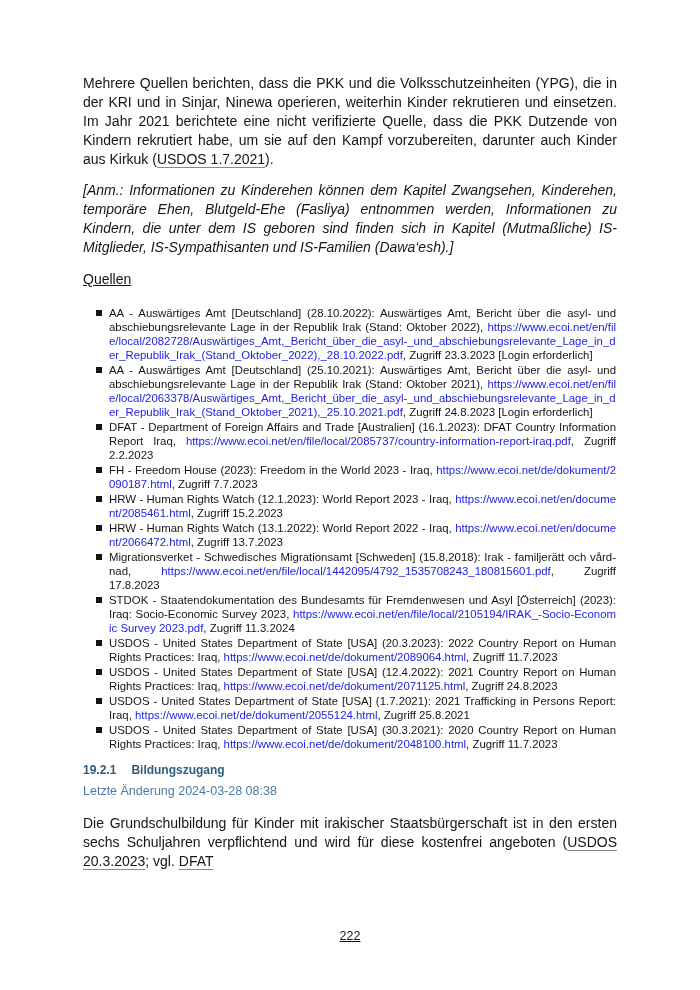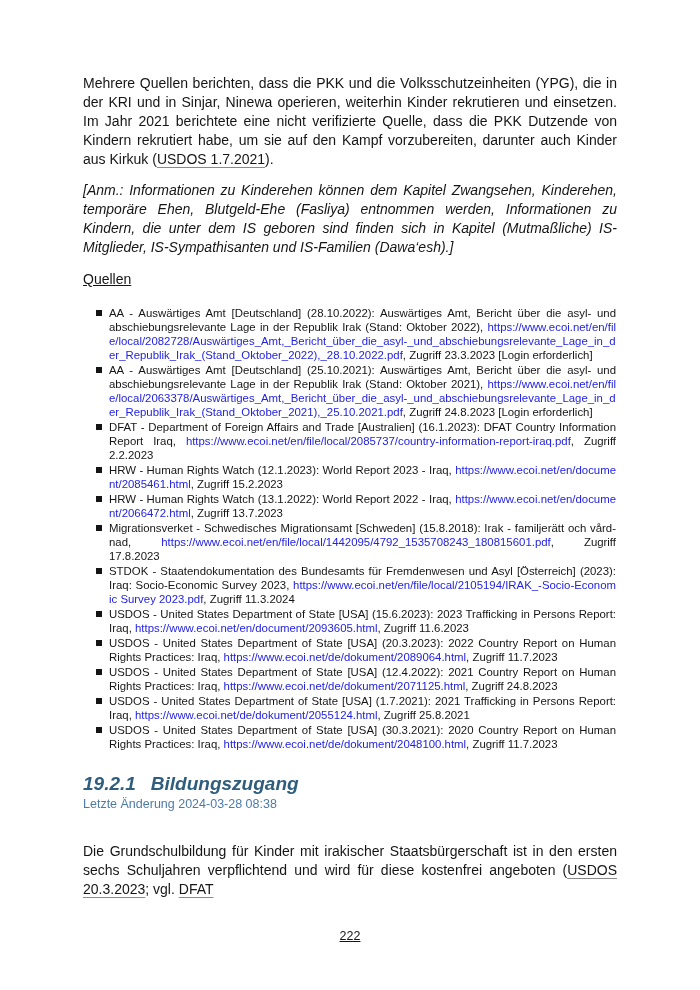--- a/index.html
+++ b/index.html
@@ -61,33 +61,32 @@
     cursor: pointer;
   }
   .ref-link {
     color: inherit;
     text-decoration: underline;
     text-decoration-color: #8a8a8a;
     text-underline-offset: 2.5px;
     cursor: pointer;
   }
   .section-heading {
-    margin: 23px 0 3px 0;
-    font-size: 19px;
+    margin: 10px 0 3px 0;
+    font-size: 12px;
     line-height: 19px;
     font-weight: bold;
-    font-style: italic;
     color: var(--heading-blue, #2e5d7d);
   }
   .section-heading .sec-num { margin-right: 15px; }
   .last-change {
     font-size: 12.5px;
     line-height: 16px;
     color: var(--last-change-blue, #4d7ba8);
-    margin-bottom: 30px;
+    margin-bottom: 15px;
   }
   .edu-par { margin-bottom: 3px; }
   .page-number {
     position: absolute;
     left: 0;
     right: 0;
     top: 929px;
     text-align: center;
     font-size: 12.5px;
     color: #151515;
@@ -103,25 +102,25 @@
     <p class="body-par">Mehrere Quellen berichten, dass die PKK und die Volksschutzeinheiten (YPG), die in der KRI und in Sinjar, Ninewa operieren, weiterhin Kinder rekrutieren und einsetzen. Im Jahr 2021 berichtete eine nicht verifizierte Quelle, dass die PKK Dutzende von Kindern rekrutiert habe, um sie auf den Kampf vorzubereiten, darunter auch Kinder aus Kirkuk (<a class="ref-link">USDOS 1.7.2021</a>).</p>
 
     <p class="body-par note">[Anm.: Informationen zu Kinderehen können dem Kapitel Zwangsehen, Kinderehen, temporäre Ehen, Blutgeld-Ehe (Fasliya) entnommen werden, Informationen zu Kindern, die unter dem IS geboren sind finden sich in Kapitel (Mutmaßliche) IS-Mitglieder, IS-Sympathisanten und IS-Familien (Dawa‘esh).]</p>
 
     <p class="quellen-heading">Quellen</p>
 
     <ul class="sources" id="sources-list">
         <li><span class="marker"></span><span>AA - Auswärtiges Amt [Deutschland] (28.10.2022): Auswärtiges Amt, Bericht über die asyl- und abschiebungsrelevante Lage in der Republik Irak (Stand: Oktober 2022), <a class="url-link">https://www.ecoi.net/en/file/local/2082728/Auswärtiges_Amt,_Bericht_über_die_asyl-_und_abschiebungsrelevante_Lage_in_der_Republik_Irak_(Stand_Oktober_2022),_28.10.2022.pdf</a>, Zugriff 23.3.2023 [Login erforderlich]</span></li>
         <li><span class="marker"></span><span>AA - Auswärtiges Amt [Deutschland] (25.10.2021): Auswärtiges Amt, Bericht über die asyl- und abschiebungsrelevante Lage in der Republik Irak (Stand: Oktober 2021), <a class="url-link">https://www.ecoi.net/en/file/local/2063378/Auswärtiges_Amt,_Bericht_über_die_asyl-_und_abschiebungsrelevante_Lage_in_der_Republik_Irak_(Stand_Oktober_2021),_25.10.2021.pdf</a>, Zugriff 24.8.2023 [Login erforderlich]</span></li>
         <li><span class="marker"></span><span>DFAT - Department of Foreign Affairs and Trade [Australien] (16.1.2023): DFAT Country Information Report Iraq, <a class="url-link">https://www.ecoi.net/en/file/local/2085737/country-information-report-iraq.pdf</a>, Zugriff 2.2.2023</span></li>
+        <li><span class="marker"></span><span>FH - Freedom House (2023): Freedom in the World 2023 - Iraq, <a class="url-link">https://www.ecoi.net/de/dokument/2090187.html</a>, Zugriff 7.7.2023</span></li>
         <li><span class="marker"></span><span>HRW - Human Rights Watch (12.1.2023): World Report 2023 - Iraq, <a class="url-link">https://www.ecoi.net/en/document/2085461.html</a>, Zugriff 15.2.2023</span></li>
         <li><span class="marker"></span><span>HRW - Human Rights Watch (13.1.2022): World Report 2022 - Iraq, <a class="url-link">https://www.ecoi.net/en/document/2066472.html</a>, Zugriff 13.7.2023</span></li>
         <li><span class="marker"></span><span>Migrationsverket - Schwedisches Migrationsamt [Schweden] (15.8.2018): Irak - familjerätt och vård­nad, <a class="url-link">https://www.ecoi.net/en/file/local/1442095/4792_1535708243_180815601.pdf</a>, Zugriff 17.8.2023</span></li>
         <li><span class="marker"></span><span>STDOK - Staatendokumentation des Bundesamts für Fremdenwesen und Asyl [Österreich] (2023): Iraq: Socio-Economic Survey 2023, <a class="url-link">https://www.ecoi.net/en/file/local/2105194/IRAK_-Socio-Economic Survey 2023.pdf</a>, Zugriff 11.3.2024</span></li>
-        <li><span class="marker"></span><span>USDOS - United States Department of State [USA] (15.6.2023): 2023 Trafficking in Persons Report: Iraq, <a class="url-link">https://www.ecoi.net/en/document/2093605.html</a>, Zugriff 11.6.2023</span></li>
         <li><span class="marker"></span><span>USDOS - United States Department of State [USA] (20.3.2023): 2022 Country Report on Human Rights Practices: Iraq, <a class="url-link">https://www.ecoi.net/de/dokument/2089064.html</a>, Zugriff 11.7.2023</span></li>
         <li><span class="marker"></span><span>USDOS - United States Department of State [USA] (12.4.2022): 2021 Country Report on Human Rights Practices: Iraq, <a class="url-link">https://www.ecoi.net/de/dokument/2071125.html</a>, Zugriff 24.8.2023</span></li>
         <li><span class="marker"></span><span>USDOS - United States Department of State [USA] (1.7.2021): 2021 Trafficking in Persons Report: Iraq, <a class="url-link">https://www.ecoi.net/de/dokument/2055124.html</a>, Zugriff 25.8.2021</span></li>
         <li><span class="marker"></span><span>USDOS - United States Department of State [USA] (30.3.2021): 2020 Country Report on Human Rights Practices: Iraq, <a class="url-link">https://www.ecoi.net/de/dokument/2048100.html</a>, Zugriff 11.7.2023</span></li>
       </ul>
 
     <h3 class="section-heading">
       <span class="sec-num">19.2.1</span><span>Bildungszugang</span>
     </h3>
 

